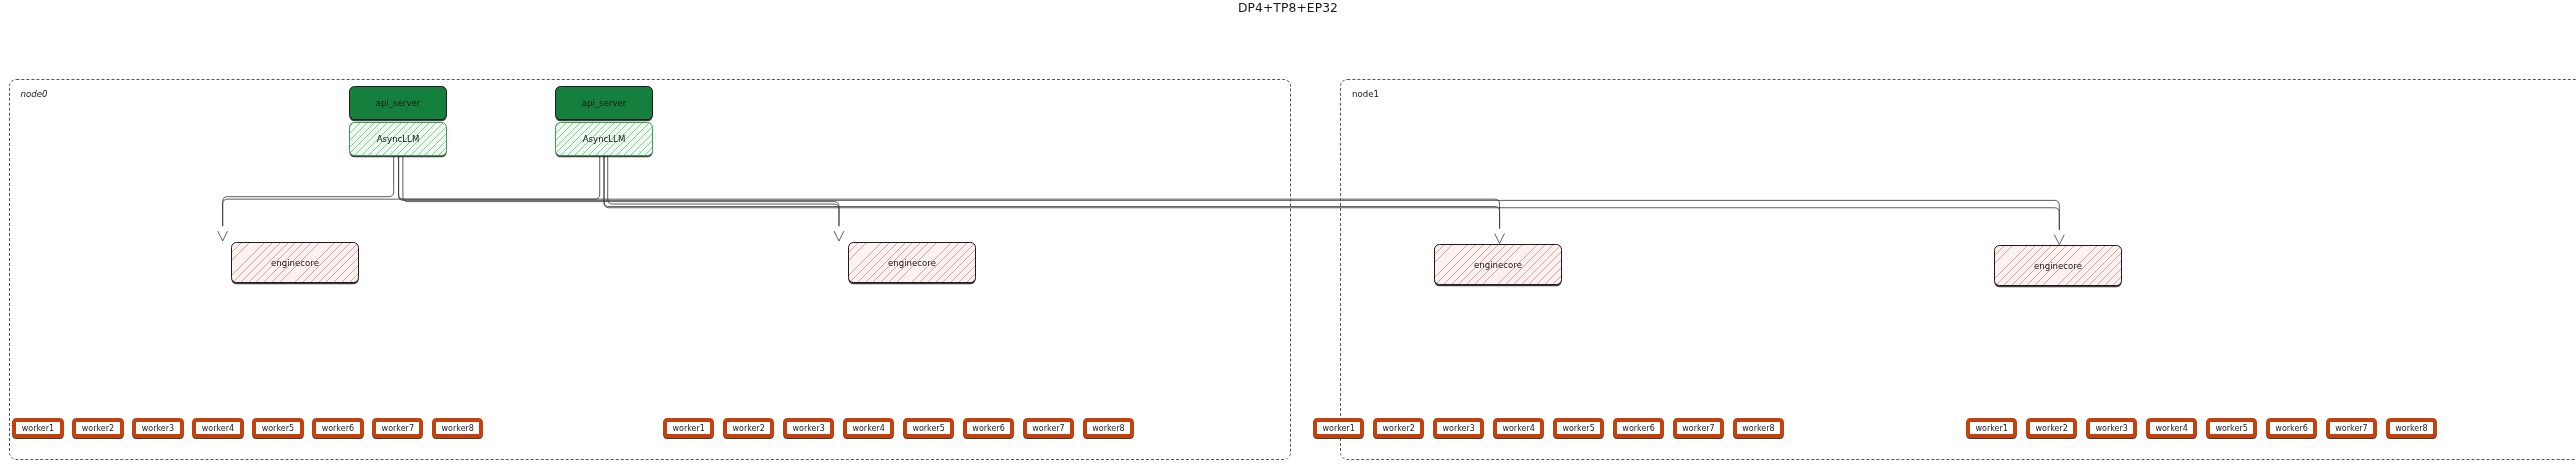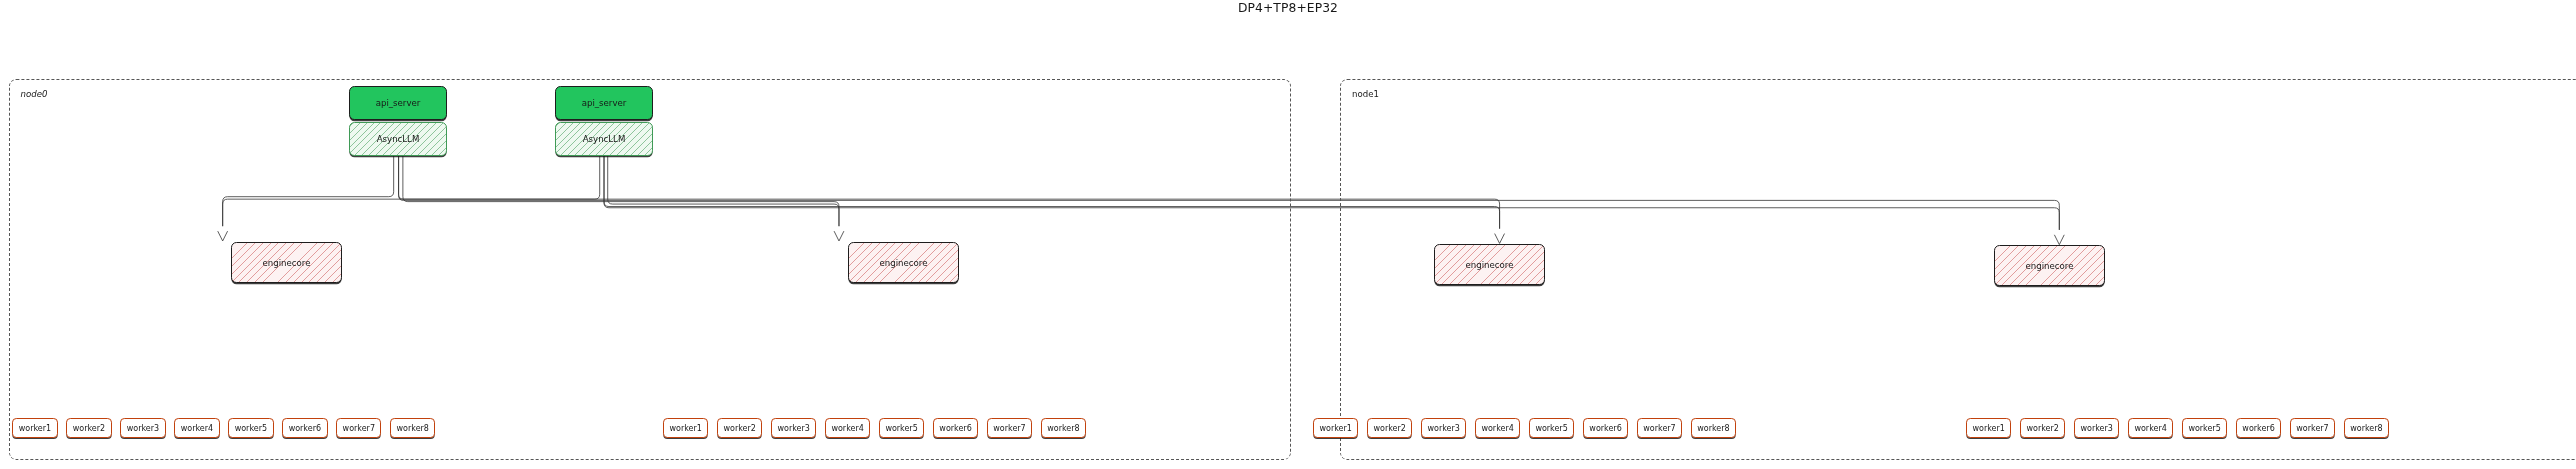--- a/index.html
+++ b/index.html
@@ -36,55 +36,55 @@
     position:absolute;box-sizing:border-box;
     border-radius:5.5px;
     display:flex;align-items:center;justify-content:center;
     font-size:8.6px;color:#181818;
     white-space:nowrap;
     box-shadow:0 1.5px 0 -0.3px rgba(20,20,20,.82);
   }
 
   
   .api{
-    background:#22c55e;
+    background:#15803d;
     border:1px solid #1d1d1d;
     width:98px;height:34px;
   }
 
   
   .asyncllm{
     width:98px;height:34px;
     border:1px solid #3f9a56;
     background-color:#eef9f0;
     background-image:repeating-linear-gradient(
        -45deg,
        rgba(63,154,86,.55) 0px,
        rgba(63,154,86,.55) 0.7px,
        rgba(0,0,0,0) 0.7px,
        rgba(0,0,0,0) 4.9px);
   }
 
   
   .enginecore{
-    width:111px;height:41px;
+    width:128px;height:41px;
     border:1px solid #1d1d1d;
     background-color:#fdf2f2;
     background-image:repeating-linear-gradient(
        -45deg,
        rgba(214,120,120,.70) 0px,
        rgba(214,120,120,.70) 0.7px,
        rgba(0,0,0,0) 0.7px,
        rgba(0,0,0,0) 5.5px);
   }
 
   
   .worker{
     height:20px;
-    border:1px solid #c2410c;
+    border:4px solid #c2410c;
     background:#ffffff;
     font-size:8px;
     padding:0 5.5px;
     border-radius:4.3px;
     box-shadow:0 1.4px 0 -0.3px rgba(20,20,20,.82);
   }
 
   
   #edges{position:absolute;left:0;top:0;width:2576px;height:469px;pointer-events:none;}
   #edges path{fill:none;stroke:#333333;stroke-width:1.3px;}

